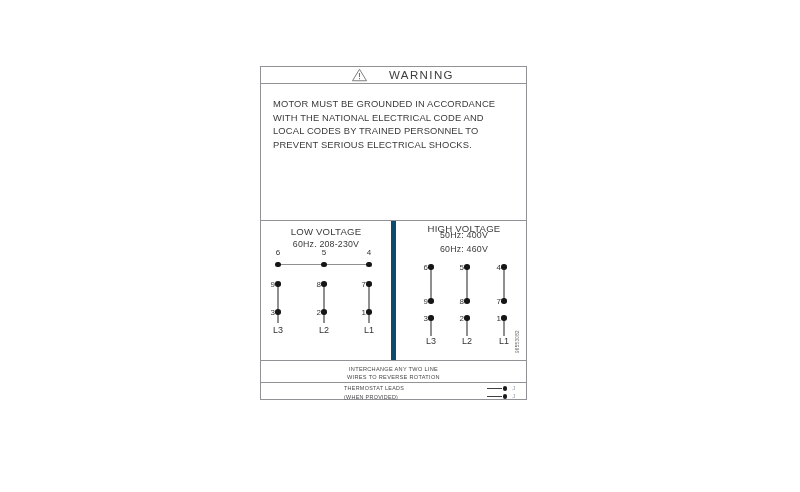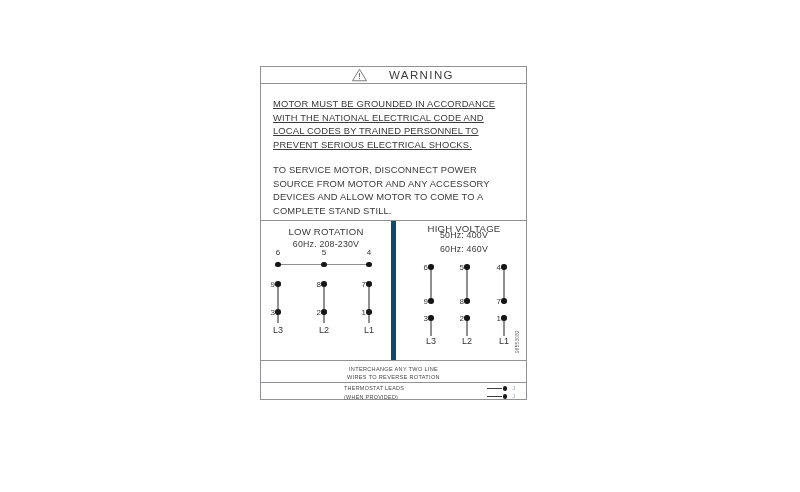--- a/index.html
+++ b/index.html
@@ -13,21 +13,21 @@
   .hdr{position:absolute;left:0;top:0;width:100%;height:17px;
        box-sizing:border-box;border-bottom:1px solid #929296;}
   .hdr-icon{position:absolute;left:90px;top:1px;width:17px;height:14px;}
   .hdr-title{position:absolute;left:128px;top:2px;font-size:11.5px;
              letter-spacing:1.4px;color:#3c3c3c;text-align:right;}
 
   
   .textarea{position:absolute;left:12px;top:17px;width:245px;height:136px;}
   .para{margin:0;font-size:9.4px;line-height:13.5px;letter-spacing:0.15px;
         white-space:pre-line;color:#3a3a3a;}
-  .para.p1{margin-top:13px;text-decoration:underline;}
+  .para.p1{margin-top:13px;}
   .para.p2{margin-top:12px;}
 
   
   .diagram{position:absolute;left:0;top:153px;width:100%;height:141px;
            box-sizing:border-box;border-top:1px solid #929296;
            border-bottom:1px solid #929296;}
   .panel{position:absolute;top:0;height:139px;}
   .panel-lv{left:0;width:130px;}
   .panel-hv{left:130px;width:136px;box-sizing:content-box;
             border-left:5px solid #0c4a6e;}
@@ -79,30 +79,26 @@
       </svg>
     </span>
     <span class="hdr-title">WARNING</span>
   </div>
 
   <div class="textarea">
     <p class="para p1">MOTOR MUST BE GROUNDED IN ACCORDANCE
 WITH THE NATIONAL ELECTRICAL CODE AND
 LOCAL CODES BY TRAINED PERSONNEL TO
 PREVENT SERIOUS ELECTRICAL SHOCKS.</p>
-    <p class="para p2">TO SERVICE MOTOR, DISCONNECT POWER
-SOURCE FROM MOTOR AND ANY ACCESSORY
-DEVICES AND ALLOW MOTOR TO COME TO A
-COMPLETE STAND STILL.</p>
   </div>
 
   <div class="diagram">
 
     <div class="panel panel-lv">
-      <div class="vtitle" style="top:5px">LOW ROTATION</div>
+      <div class="vtitle" style="top:5px">LOW VOLTAGE</div>
       <div class="vsub" style="top:17.5px">60Hz. 208-230V</div>
 
       <div class="hwire" style="left:17px;top:42.9px;width:91px"></div>
 
       <div class="vwire" style="left:16.4px;top:63px;height:39px"></div>
       <div class="vwire" style="left:62.4px;top:63px;height:39px"></div>
       <div class="vwire" style="left:107.4px;top:63px;height:39px"></div>
 
       <span class="tn ctr" style="left:9px;top:27px">6</span>
       <span class="tn ctr" style="left:55px;top:27px">5</span>

